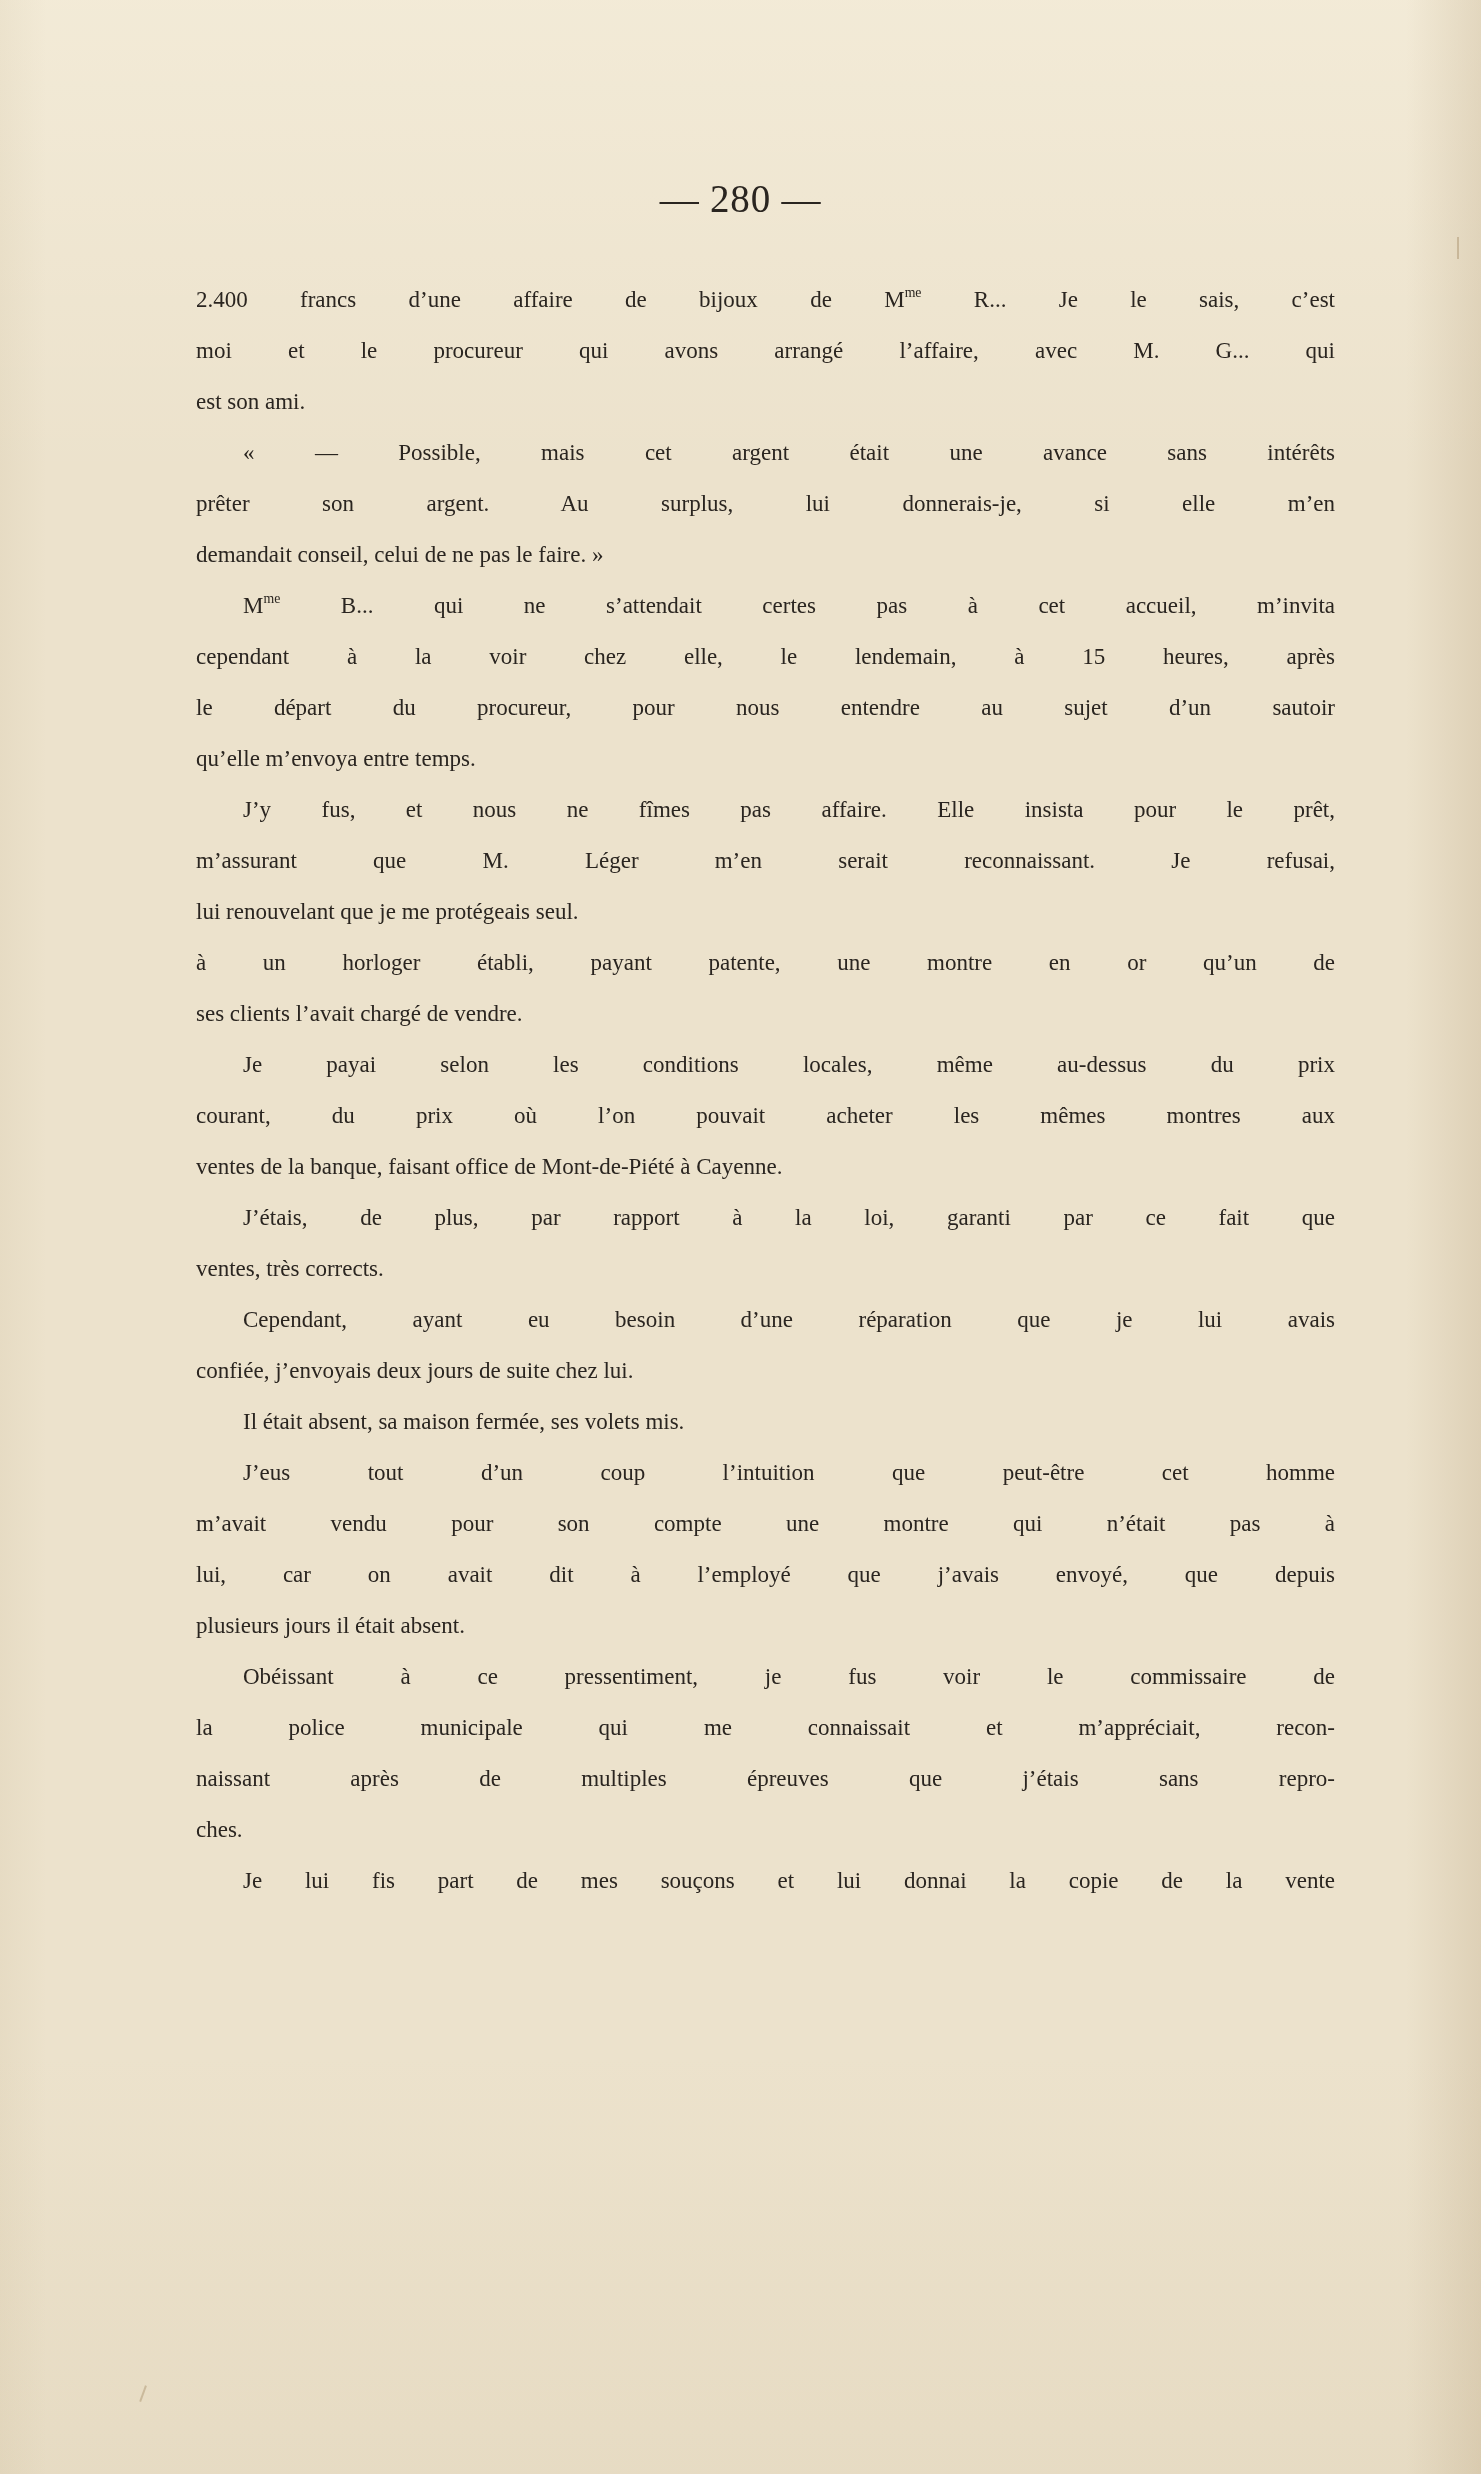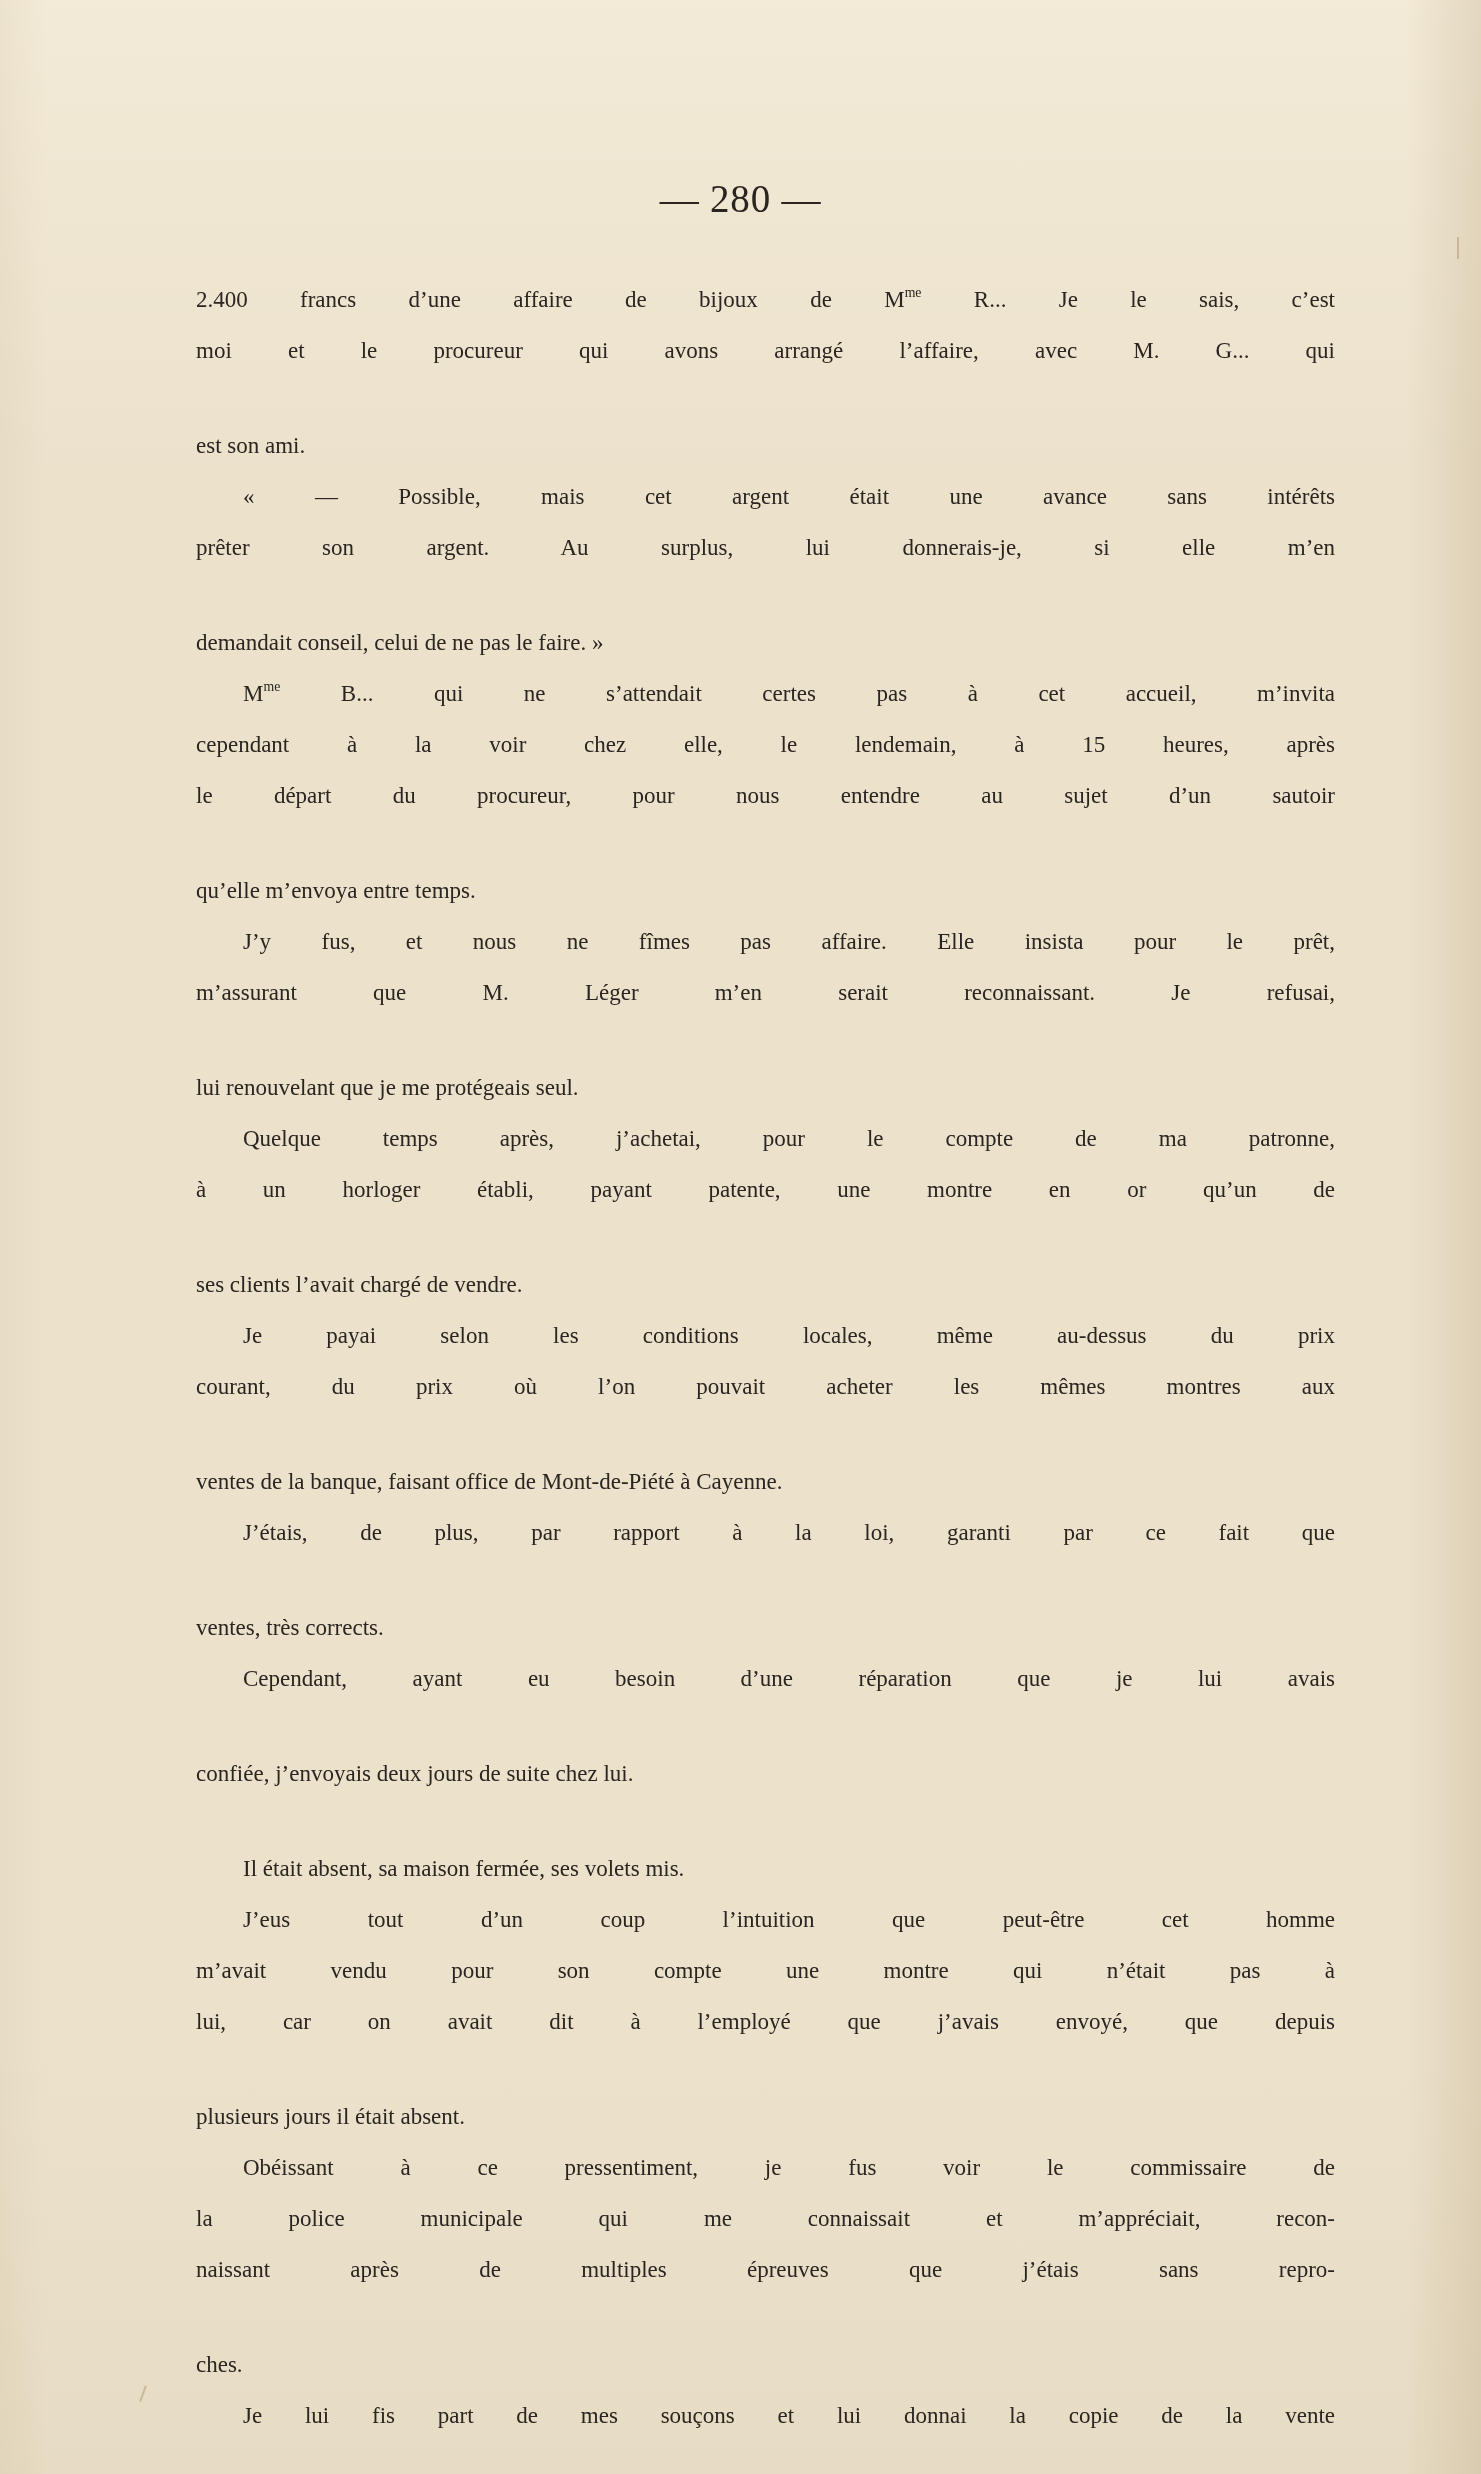--- a/index.html
+++ b/index.html
@@ -25,21 +25,21 @@
   .text-block {
     position: absolute; left: 196px; width: 1139px; top: 274px;
     font-size: 23px;
   }
   .line {
     height: 51px; line-height: 51px;
     white-space: nowrap;
     text-align: justify; text-align-last: justify;
   }
   .line.indent { padding-left: 47px; }
-  .line.last { text-align-last: left; margin-top: 44px; }
+  .line.last { text-align-last: left; }
   sup { font-size: 0.6em; vertical-align: 0.75em; line-height: 0; }
   .stray {
     position: absolute; background: rgba(150,120,80,0.35); width: 1.6px;
   }
 </style>
 </head>
 <body>
 
 <div class="paper"></div>
 
@@ -52,21 +52,20 @@
     <div class="line indent"><span>« — Possible, mais cet argent était une avance sans intérêts</span></div>
     <div class="line"><span>prêter son argent. Au surplus, lui donnerais-je, si elle m’en</span></div>
     <div class="line last"><span>demandait conseil, celui de ne pas le faire. »</span></div>
     <div class="line indent"><span>M</span><sup>me</sup><span> B... qui ne s’attendait certes pas à cet accueil, m’invita</span></div>
     <div class="line"><span>cependant à la voir chez elle, le lendemain, à 15 heures, après</span></div>
     <div class="line"><span>le départ du procureur, pour nous entendre au sujet d’un sautoir</span></div>
     <div class="line last"><span>qu’elle m’envoya entre temps.</span></div>
     <div class="line indent"><span>J’y fus, et nous ne fîmes pas affaire. Elle insista pour le prêt,</span></div>
     <div class="line"><span>m’assurant que M. Léger m’en serait reconnaissant. Je refusai,</span></div>
     <div class="line last"><span>lui renouvelant que je me protégeais seul.</span></div>
-    <div class="line indent"><span>Quelque temps après, j’achetai, pour le compte de ma patronne,</span></div>
     <div class="line"><span>à un horloger établi, payant patente, une montre en or qu’un de</span></div>
     <div class="line last"><span>ses clients l’avait chargé de vendre.</span></div>
     <div class="line indent"><span>Je payai selon les conditions locales, même au-dessus du prix</span></div>
     <div class="line"><span>courant, du prix où l’on pouvait acheter les mêmes montres aux</span></div>
     <div class="line last"><span>ventes de la banque, faisant office de Mont-de-Piété à Cayenne.</span></div>
     <div class="line indent"><span>J’étais, de plus, par rapport à la loi, garanti par ce fait que</span></div>
     <div class="line last"><span>ventes, très corrects.</span></div>
     <div class="line indent"><span>Cependant, ayant eu besoin d’une réparation que je lui avais</span></div>
     <div class="line last"><span>confiée, j’envoyais deux jours de suite chez lui.</span></div>
     <div class="line indent last"><span>Il était absent, sa maison fermée, ses volets mis.</span></div>

